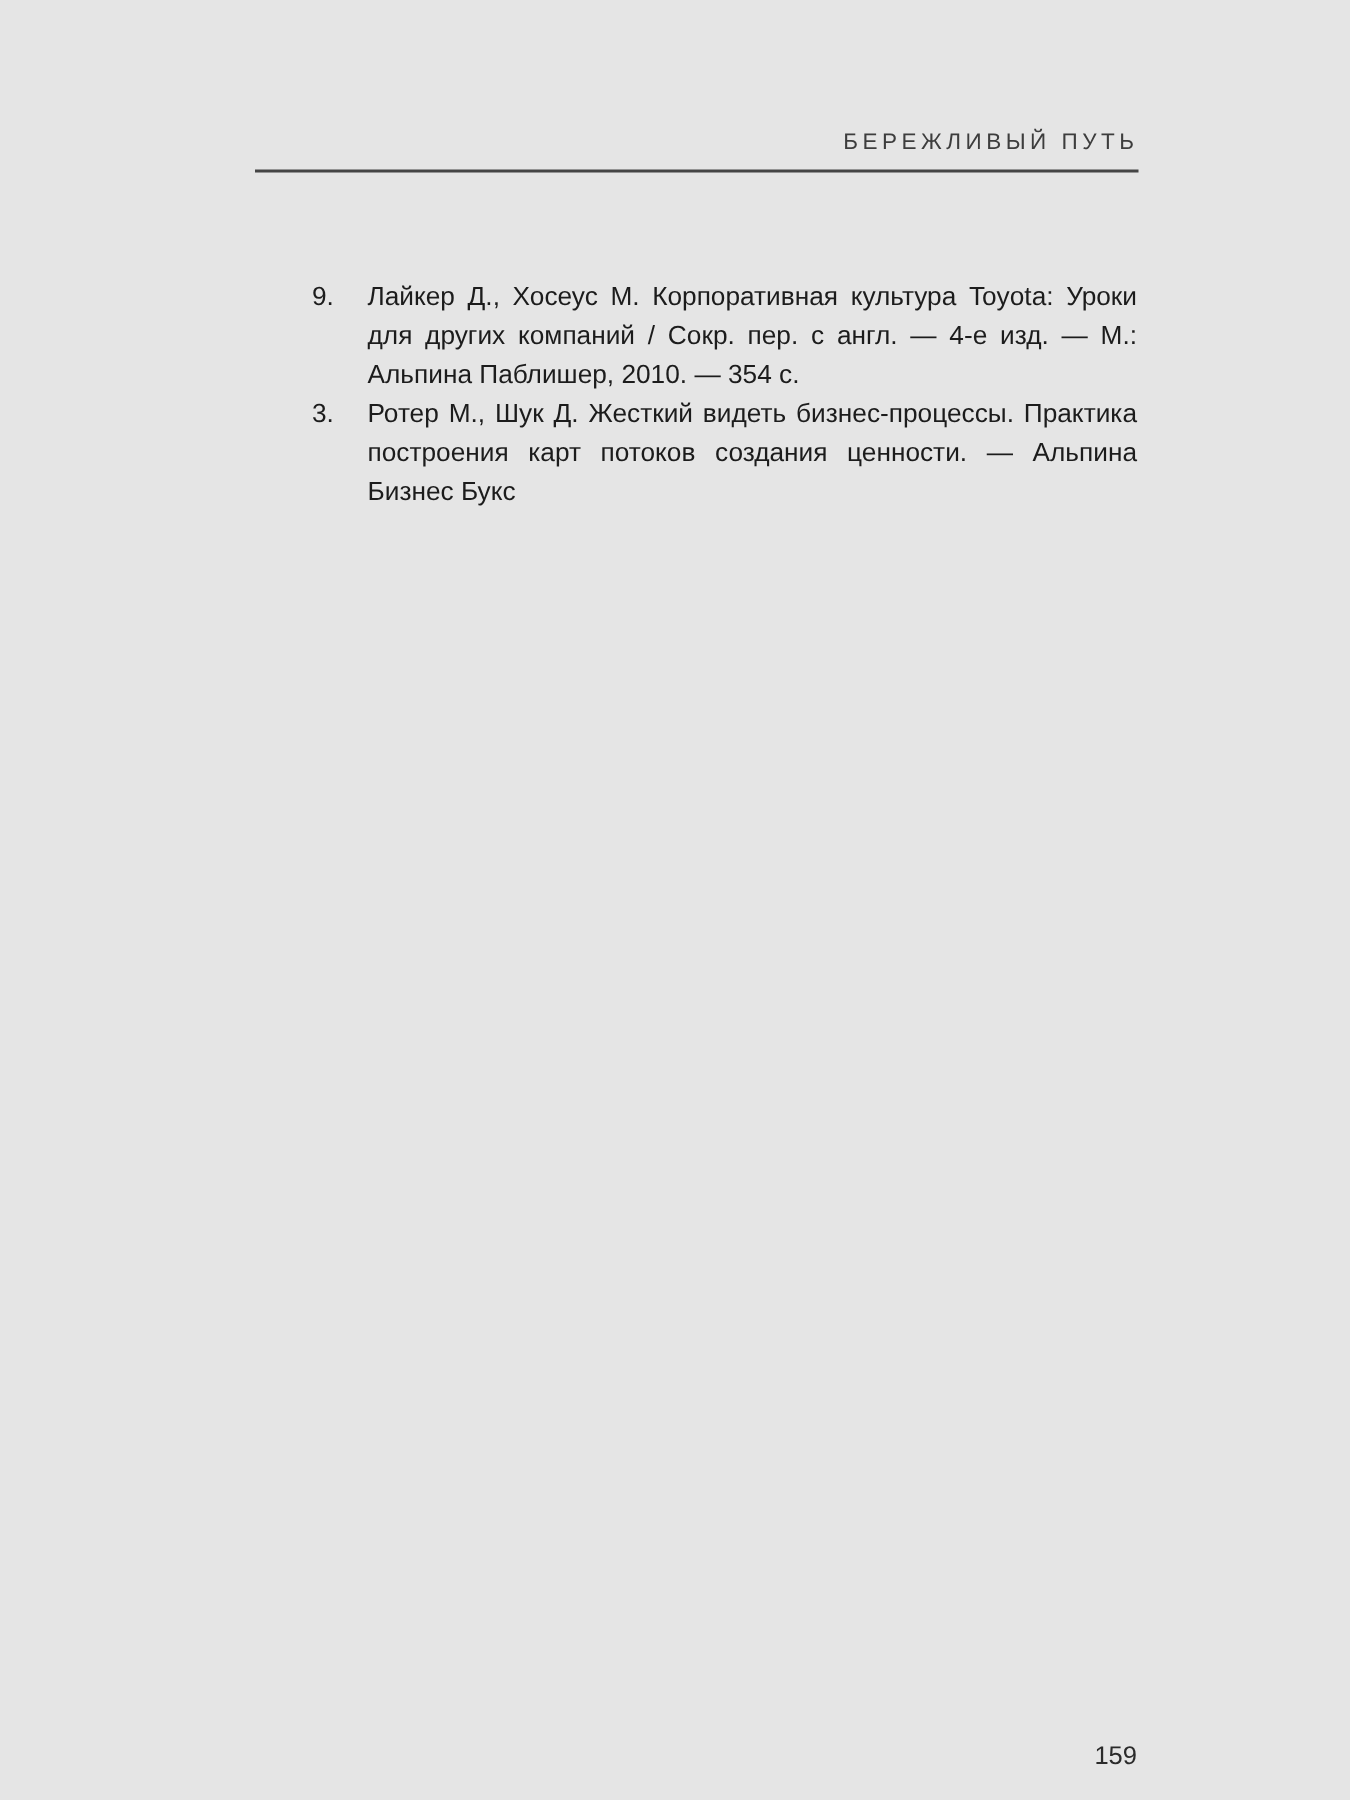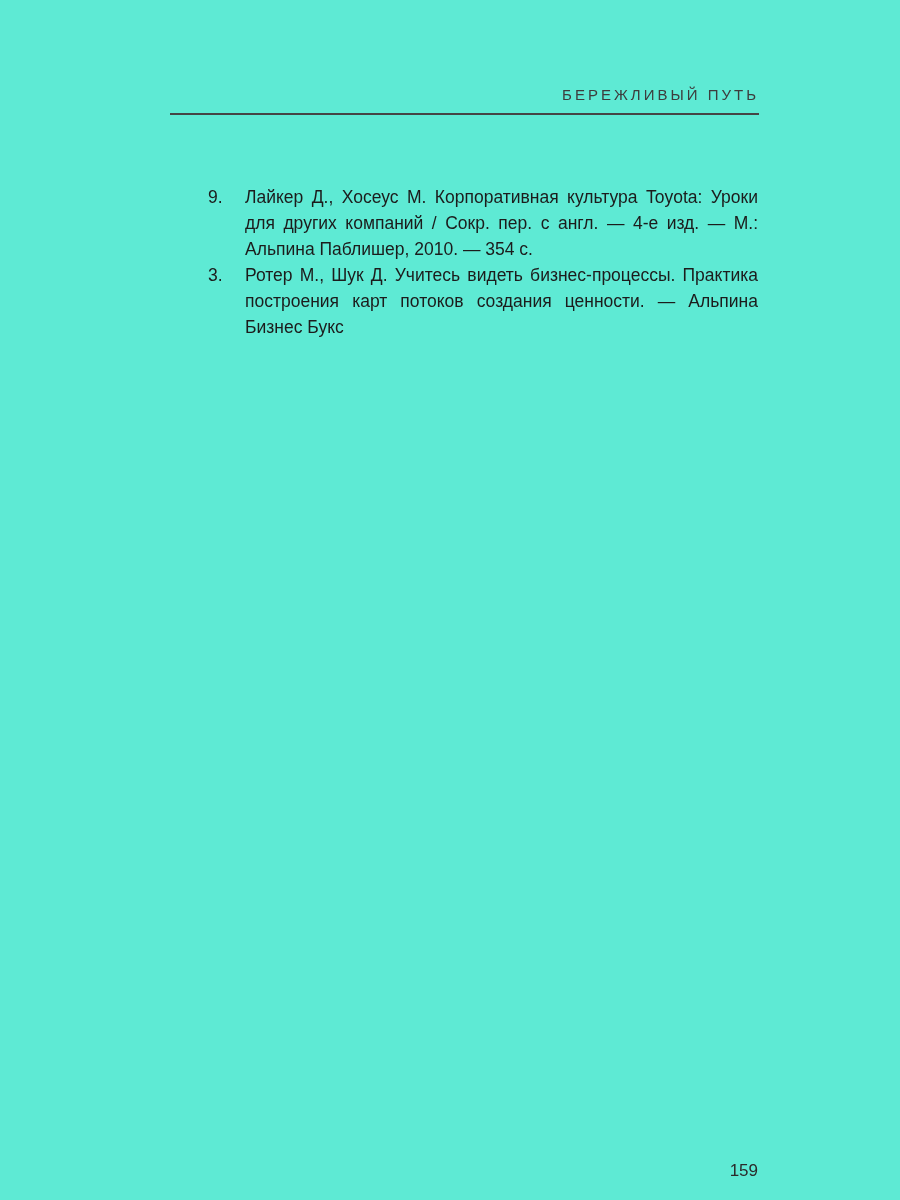--- a/index.html
+++ b/index.html
@@ -4,21 +4,21 @@
 <style>
   html, body {
     margin: 0;
     padding: 0;
     background: #ffffff;
   }
   .page {
     position: relative;
     width: 900px;
     height: 1200px;
-    background: #5eead4;
+    background: #e5e5e5;
     font-family: "Liberation Sans", sans-serif;
     overflow: hidden;
   }
   
   .running-head {
     position: absolute;
     left: 170px;
     top: 86px;
     width: 589px;
     text-align: right;
@@ -83,19 +83,19 @@
 
   <div class="head-rule"></div>
 
   <ol class="ref-list">
     <li class="ref-item">
       <span class="ref-num">9.</span>
       <span class="ref-text">Лайкер Д., Хосеус М. Корпоративная культура Toyota: Уроки для других компаний / Сокр. пер. с англ. — 4-е изд. — М.: Альпина Паблишер, 2010. — 354 с.</span>
     </li>
     <li class="ref-item">
       <span class="ref-num">3.</span>
-      <span class="ref-text">Ротер М., Шук Д. Учитесь видеть бизнес-процессы. Практика построения карт потоков создания ценности. — Альпина Бизнес Букс</span>
+      <span class="ref-text">Ротер М., Шук Д. Жесткий видеть бизнес-процессы. Практика построения карт потоков создания ценности. — Альпина Бизнес Букс</span>
     </li>
   </ol>
 
   <div class="page-number">159</div>
 
 </div>
 
 </body></html>

